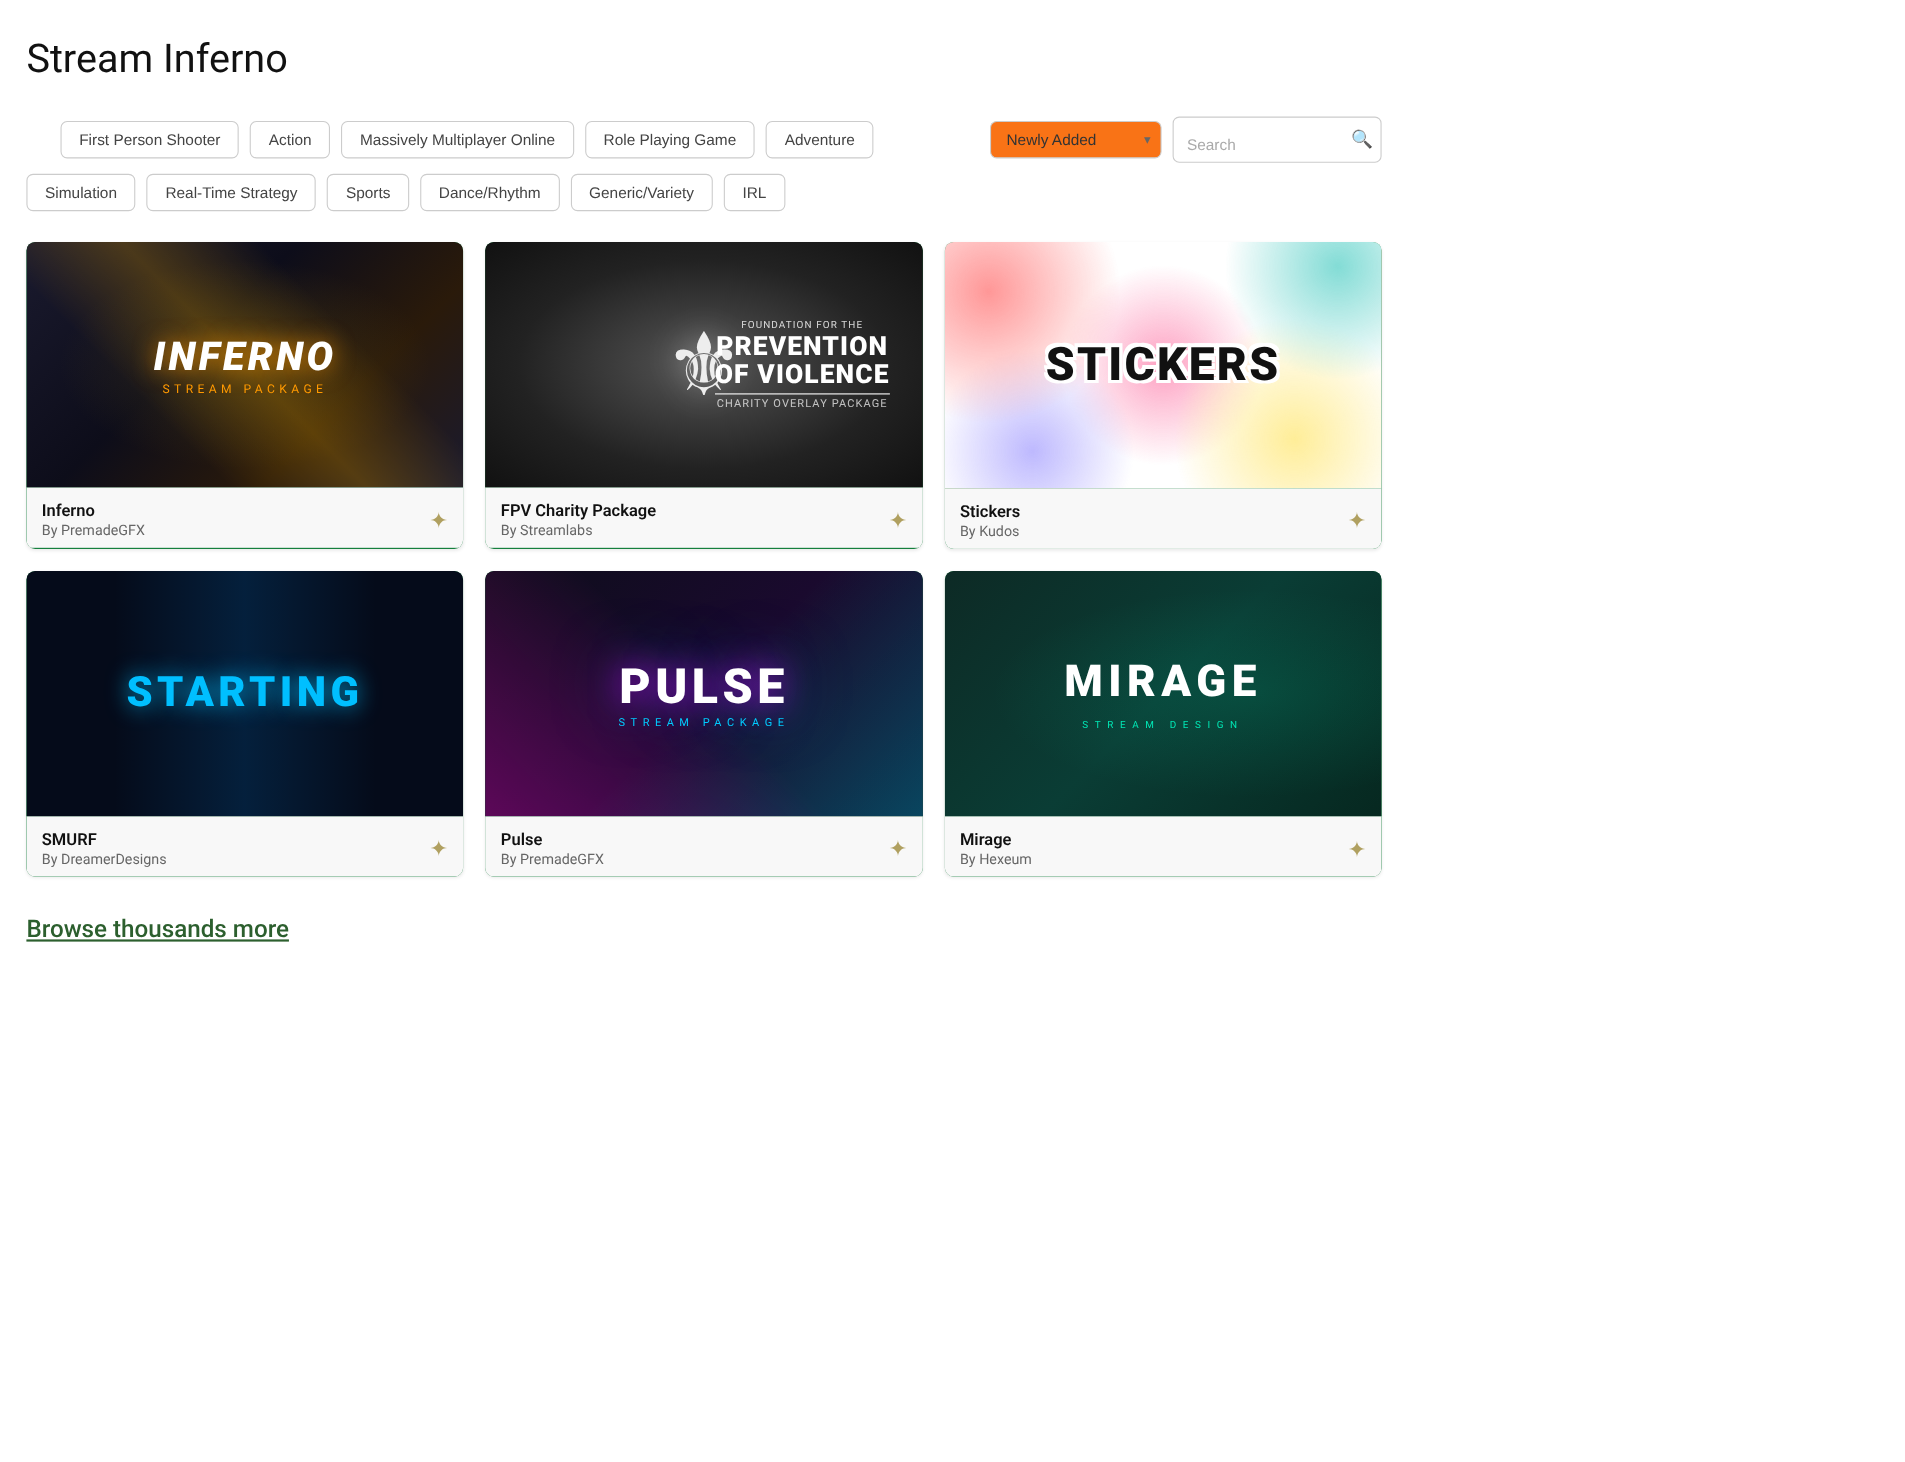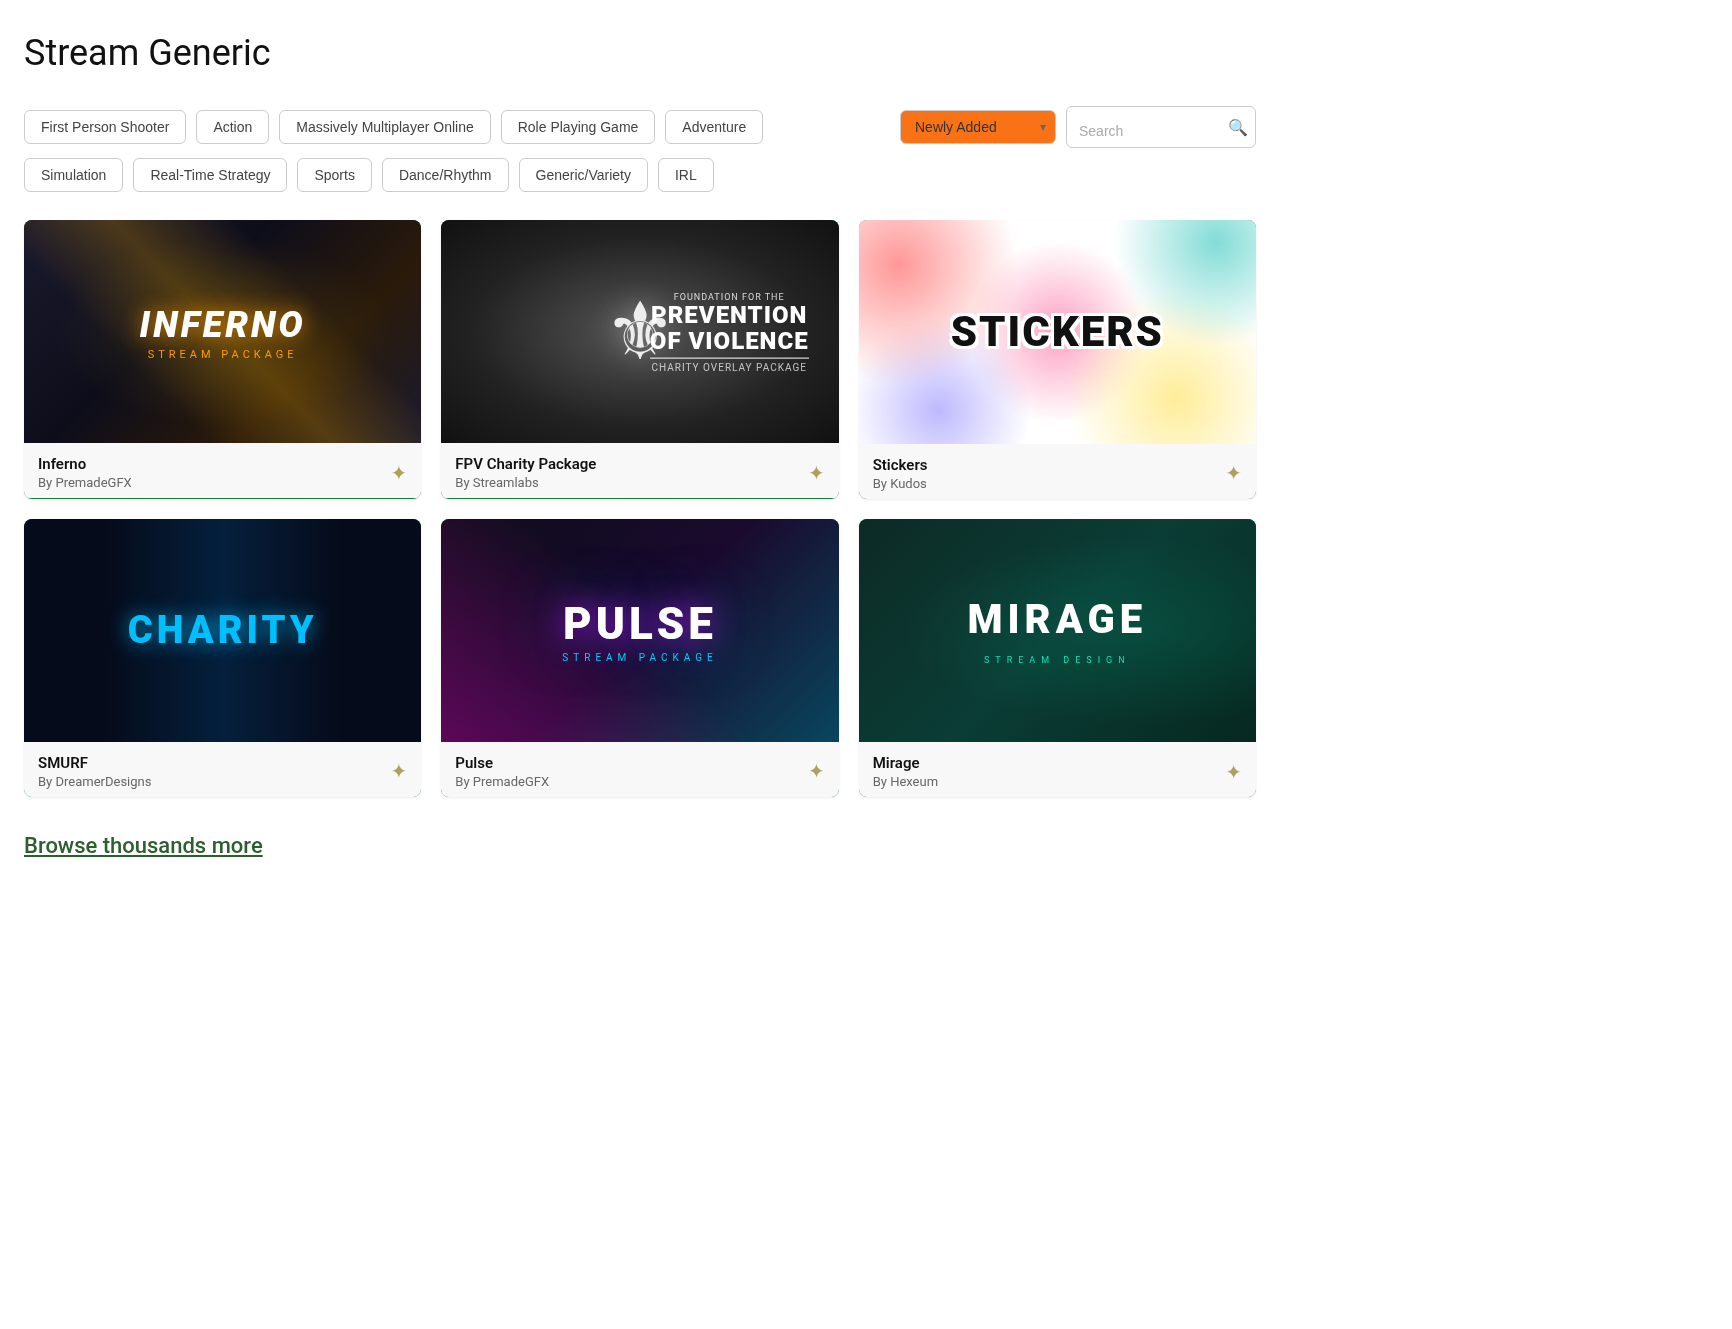--- a/index.html
+++ b/index.html
@@ -25,20 +25,21 @@
     .filter-row {
       display: flex;
       align-items: center;
       gap: 10px;
       margin-bottom: 10px;
       flex-wrap: wrap;
     }
 
     .filter-row.first-row {
       justify-content: space-between;
+      margin-left: 31px;
     }
 
     .filter-controls {
       display: flex;
       align-items: center;
       gap: 10px;
       margin-left: auto;
     }
 
     .tag-btn {
@@ -397,21 +398,21 @@
       position: relative;
       overflow: hidden;
     }
   </style>
 </head>
 <body>
 
 
 
 
-<h1 class="page-title">Stream Generic</h1>
+<h1 class="page-title">Stream Inferno</h1>
 
 
 <div class="filters-section">
   <div class="filter-row first-row">
     <button class="tag-btn">First Person Shooter</button>
     <button class="tag-btn">Action</button>
     <button class="tag-btn">Massively Multiplayer Online</button>
     <button class="tag-btn">Role Playing Game</button>
     <button class="tag-btn">Adventure</button>
     <div class="filter-controls">
@@ -488,21 +489,21 @@
       <div class="card-info-left">
         <div class="card-name">Stickers</div>
         <div class="card-author">By Kudos</div>
       </div>
       <span class="star-icon">✦</span>
     </div>
   </div>
 
   <div class="card">
     <div class="thumb-area card-thumb-smurf">
-      <div class="smurf-text">CHARITY</div>
+      <div class="smurf-text">STARTING</div>
     </div>
     <div class="card-info">
       <div class="card-info-left">
         <div class="card-name">SMURF</div>
         <div class="card-author">By DreamerDesigns</div>
       </div>
       <span class="star-icon">✦</span>
     </div>
   </div>
 

